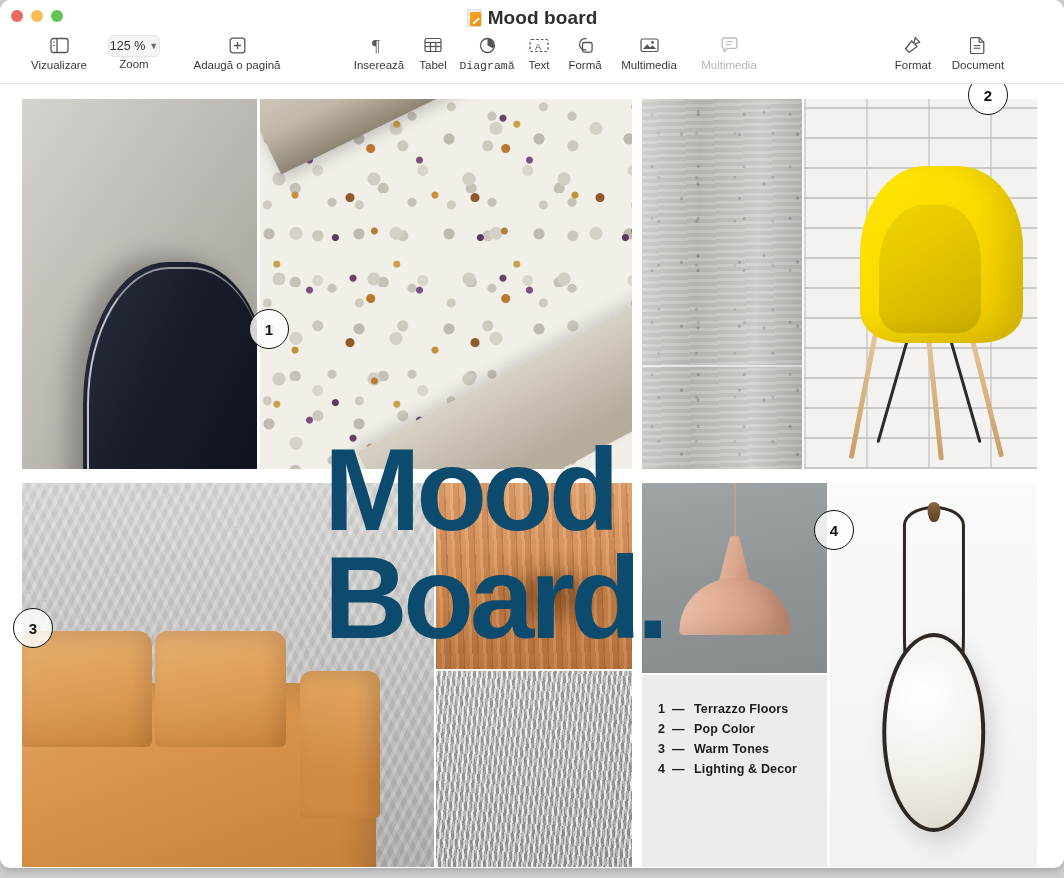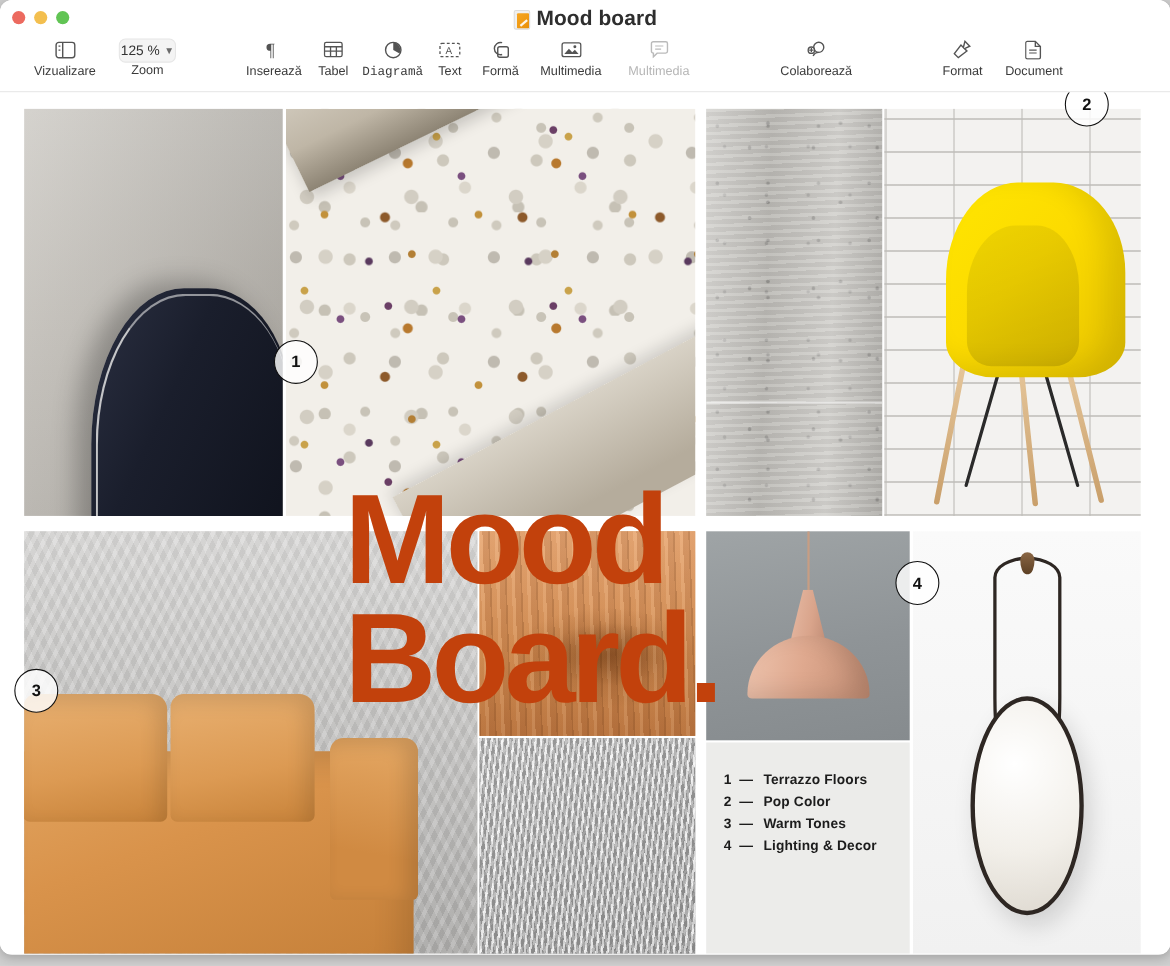--- a/index.html
+++ b/index.html
@@ -312,26 +312,26 @@
     transform: translateX(-50%);
     border-radius: 50%;
     background: radial-gradient(circle at 38% 30%, #ffffff 0%, #f2efe9 55%, #ddd8cf 100%);
     border: 4px solid #2e2723;
     box-shadow: 6px 10px 22px rgba(0,0,0,.14);
   }
 
   
   .headline {
     position: absolute;
-    left: 313px; top: 352px;
+    left: 324px; top: 352px;
     font-size: 116px;
     font-weight: 700;
     line-height: .935;
     letter-spacing: -4.5px;
-    color: #c2410c;
+    color: #0c4a6e;
     font-family: "Liberation Sans", sans-serif;
     white-space: pre;
     z-index: 20;
   }
 
   
   .badge {
     position: absolute;
     width: 40px; height: 40px;
     border-radius: 50%;
@@ -374,20 +374,30 @@
     </div>
 
     <div class="tb-item" style="min-width:76px;">
       <div class="zoom-chip">
         <span>125 %</span>
         <span class="chev">▼</span>
       </div>
       <div class="tb-label">Zoom</div>
     </div>
 
+    <div class="tb-item" style="min-width:130px;">
+      <div class="tb-icon">
+        <svg width="17" height="17" viewBox="0 0 17 17" fill="none" stroke="#545454" stroke-width="1.3">
+          <rect x="1.2" y="1.2" width="14.6" height="14.6" rx="2.6"></rect>
+          <line x1="8.5" y1="5" x2="8.5" y2="12"></line>
+          <line x1="5" y1="8.5" x2="12" y2="8.5"></line>
+        </svg>
+      </div>
+      <div class="tb-label">Adaugă o pagină</div>
+    </div>
 
     <div class="tb-spacer" style="width:46px;"></div>
 
     <div class="tb-item" style="min-width:62px;">
       <div class="tb-icon">
         <svg width="14" height="18" viewBox="0 0 14 18">
             <text x="0" y="15" font-family="Liberation Serif, serif" font-size="17" fill="#545454">¶</text>
           </svg>
       </div>
       <div class="tb-label">Inserează</div>
@@ -453,32 +463,20 @@
           <path d="M1.2 2.6a1.6 1.6 0 0 1 1.6-1.6h11.4a1.6 1.6 0 0 1 1.6 1.6v7.1a1.6 1.6 0 0 1-1.6 1.6H6.4L3 14.6v-3.3h-.2a1.6 1.6 0 0 1-1.6-1.6Z"></path>
           <line x1="4.6" y1="4.8" x2="12" y2="4.8" stroke-width="1.1"></line>
           <line x1="4.6" y1="7.6" x2="10" y2="7.6" stroke-width="1.1"></line>
         </svg>
       </div>
       <div class="tb-label">Multimedia</div>
     </div>
 
     <div class="tb-spacer" style="width:56px;"></div>
 
-    <div class="tb-item" style="min-width:92px;">
-      <div class="tb-icon">
-        <svg width="20" height="17" viewBox="0 0 20 17" fill="none" stroke="#545454" stroke-width="1.25">
-          <circle cx="12.3" cy="6" r="4.6"></circle>
-          <path d="M12.3 10.6a5.6 5.6 0 0 0-5.1 3.4"></path>
-          <circle cx="5.6" cy="8.6" r="2.9" fill="#ffffff"></circle>
-          <line x1="5.6" y1="6.6" x2="5.6" y2="10.6" stroke-width="1.15"></line>
-          <line x1="3.6" y1="8.6" x2="7.6" y2="8.6" stroke-width="1.15"></line>
-        </svg>
-      </div>
-      <div class="tb-label">Colaborează</div>
-    </div>
 
     <div class="tb-spacer" style="width:58px;"></div>
 
     <div class="tb-item" style="min-width:58px;">
       <div class="tb-icon">
         <svg width="18" height="18" viewBox="0 0 18 18" fill="none" stroke="#545454" stroke-width="1.3">
           <path d="M11.2 1.6 15.6 6 10.8 8.2 13 10.4 5.2 16.4 1.6 12.8 7.6 5 9.8 7.2Z"></path>
         </svg>
       </div>
       <div class="tb-label">Format</div>

